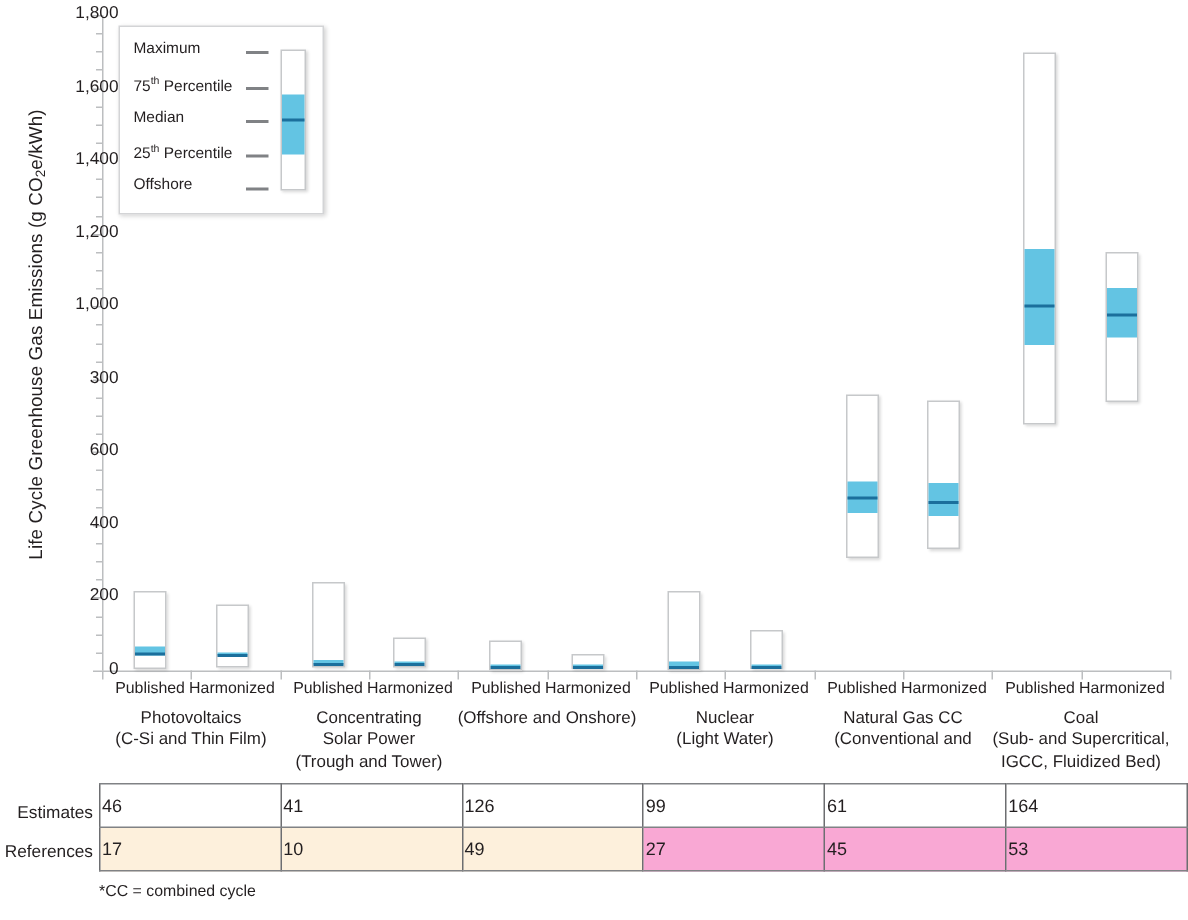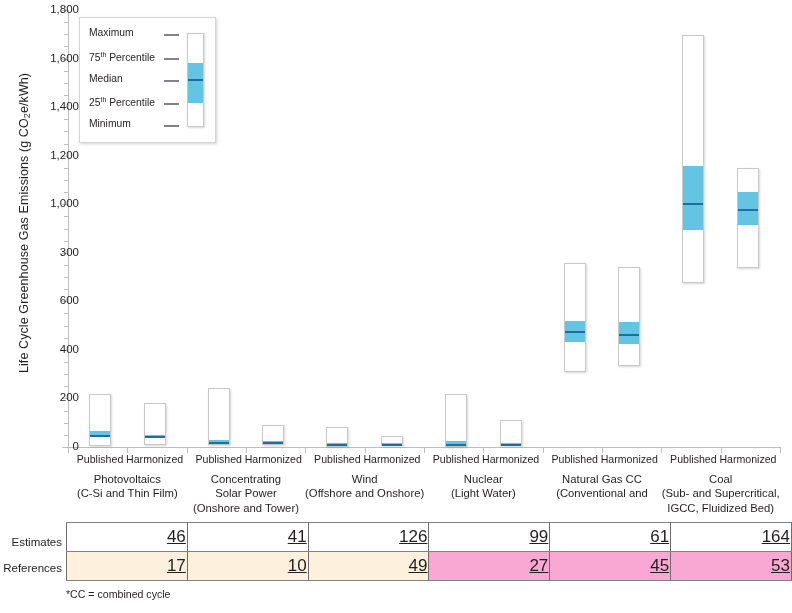--- a/index.html
+++ b/index.html
@@ -134,24 +134,23 @@
     left:66px; top:522px;
     width:726px;
     border-collapse:collapse;
     table-layout:fixed;
   }
   .tbl td{
     border:1px solid #808285;
     border-left-color:#6d6e71;
     border-right-color:#6d6e71;
     height:26px;
-    text-align:right;
-    font-size:17px;
-    color:#231f20;
-    text-decoration:underline;
+    text-align:left;
+    font-size:12px;
+    color:#231f20;
   }
   .tbl tr.refs td{background:#fdf0dc;}
   .tbl tr.refs td.gray{background:#f9a8d4;}
   .rowhdr{
     position:absolute;
     left:0;
     width:62px;
     text-align:right;
     font-size:11.5px;
     color:#231f20;
@@ -300,21 +299,21 @@
 
     <div class="legend-row" style="top:33px"><span>75</span><sup>th</sup><span> Percentile</span></div>
     <div class="legend-dash" style="left:84px;top:40px"></div>
 
     <div class="legend-row" style="top:55px">Median</div>
     <div class="legend-dash" style="left:84px;top:62px"></div>
 
     <div class="legend-row" style="top:78px"><span>25</span><sup>th</sup><span> Percentile</span></div>
     <div class="legend-dash" style="left:84px;top:85px"></div>
 
-    <div class="legend-row" style="top:100px">Minimum</div>
+    <div class="legend-row" style="top:100px">Offshore</div>
     <div class="legend-dash" style="left:84px;top:107px"></div>
 
     <div class="legend-bar">
       <div class="iqr"></div>
       <div class="median"></div>
     </div>
   </div>
 
   <div id="tierlabels">
       <div class="tierlabel" style="left: 65.04px; top: 454px; width: 70px;">Published</div>
@@ -331,24 +330,23 @@
       <div class="tierlabel" style="left: 712.96px; top: 454px; width: 70px;">Harmonized</div>
     </div>
   <div id="grouplabels">
       <div class="grouplabel" style="left: 54px; top: 472px; width: 146.667px;">
         <div>Photovoltaics</div>
         <div>(C-Si and Thin Film)</div>
       </div>
       <div class="grouplabel" style="left: 172.667px; top: 472px; width: 146.667px;">
         <div>Concentrating</div>
         <div>Solar Power</div>
-        <div>(Onshore and Tower)</div>
+        <div>(Trough and Tower)</div>
       </div>
       <div class="grouplabel" style="left: 291.333px; top: 472px; width: 146.667px;">
-        <div>Wind</div>
         <div>(Offshore and Onshore)</div>
       </div>
       <div class="grouplabel" style="left: 410px; top: 472px; width: 146.667px;">
         <div>Nuclear</div>
         <div>(Light Water)</div>
       </div>
       <div class="grouplabel" style="left: 528.667px; top: 472px; width: 146.667px;">
         <div>Natural Gas CC</div>
         <div>(Conventional and</div>
       </div>

